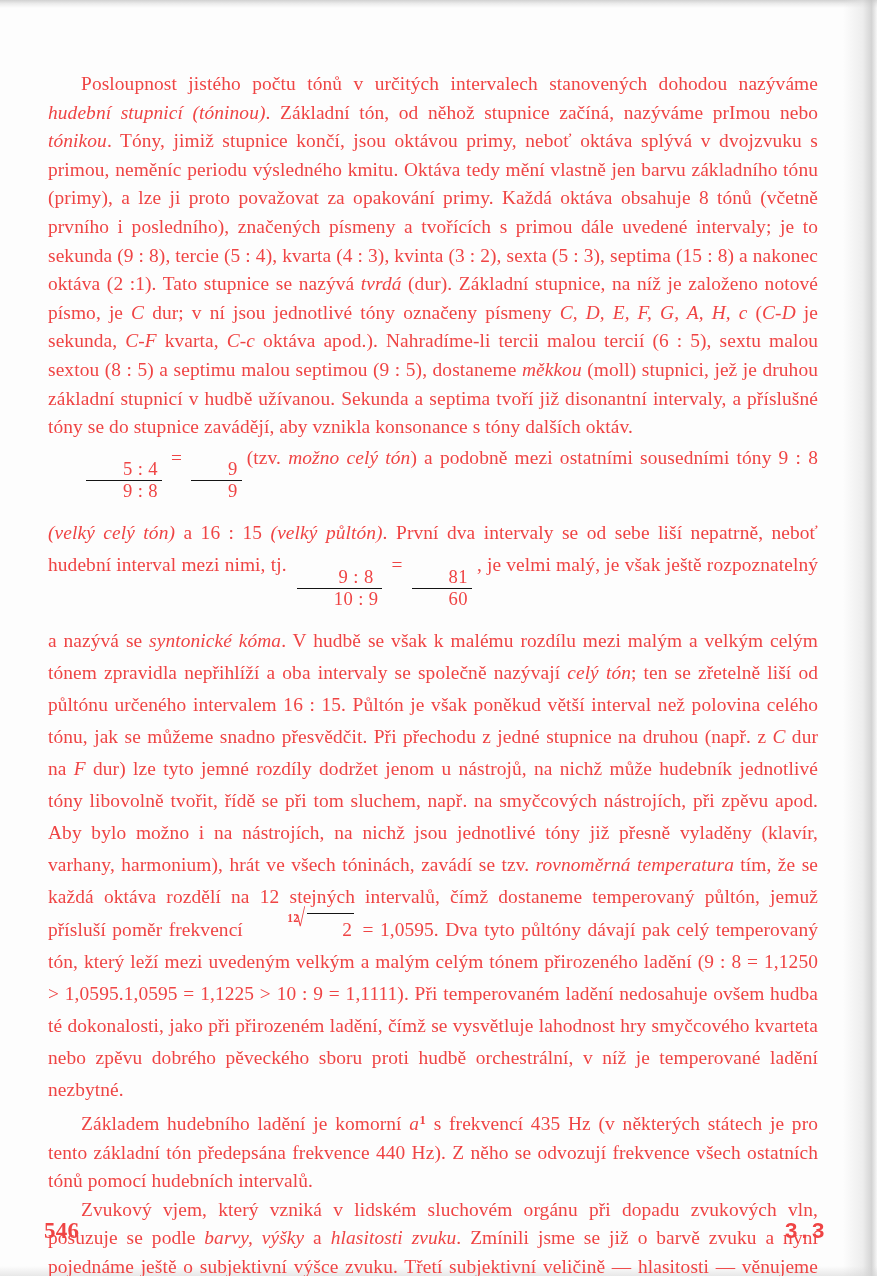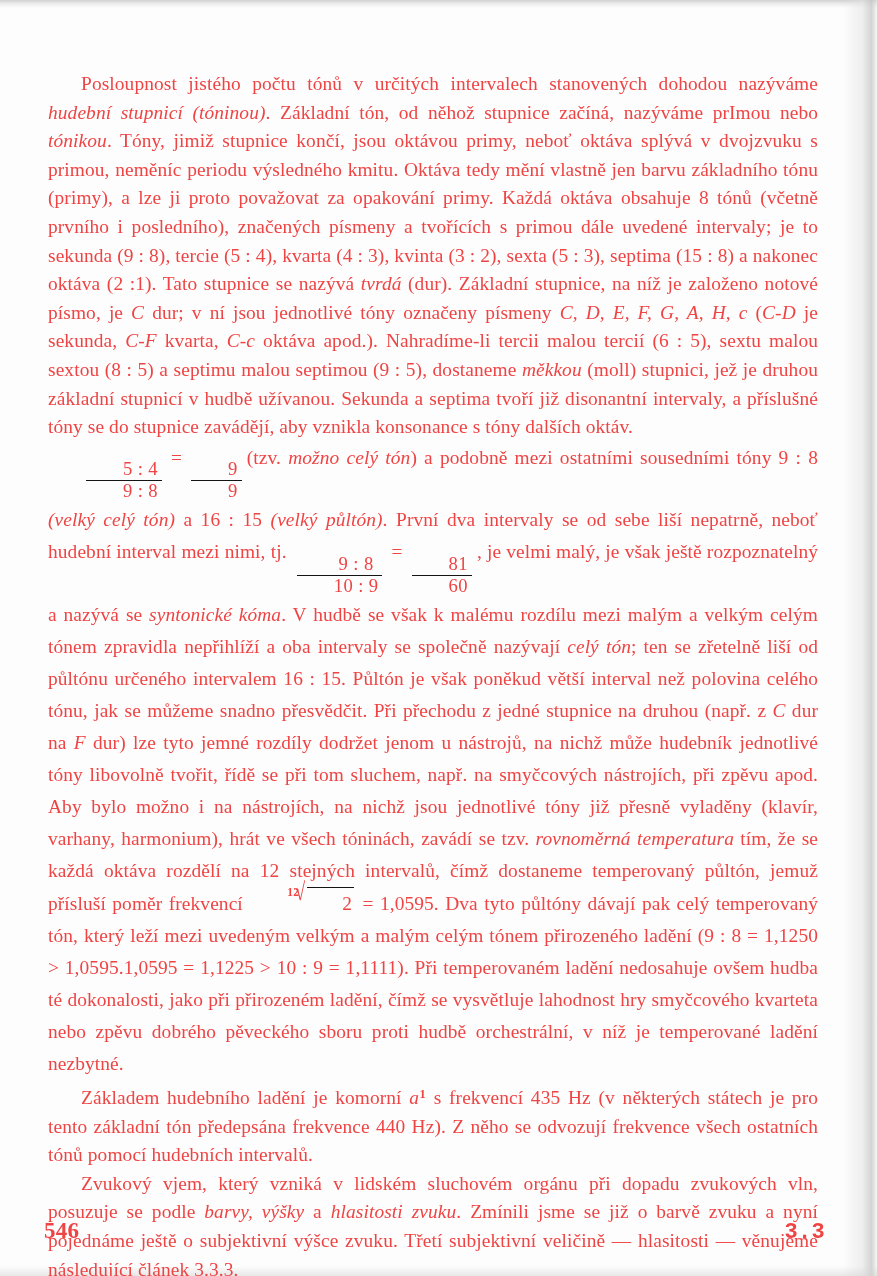--- a/index.html
+++ b/index.html
@@ -71,21 +71,21 @@
 
   .math { font-style: italic; }
 
   
   .frac {
     display: inline-flex;
     flex-direction: column;
     align-items: center;
     justify-content: center;
     vertical-align: -0.62em;
-    margin: 3px 5px;
+    margin: 16px 5px;
     line-height: 1.02;
     font-size: 18.6px;
   }
   .frac .num {
     padding: 0 4px 1px 4px;
     letter-spacing: .4px;
   }
   .frac .den {
     border-top: 1.7px solid #141414;
     padding: 1px 4px 0 4px;

